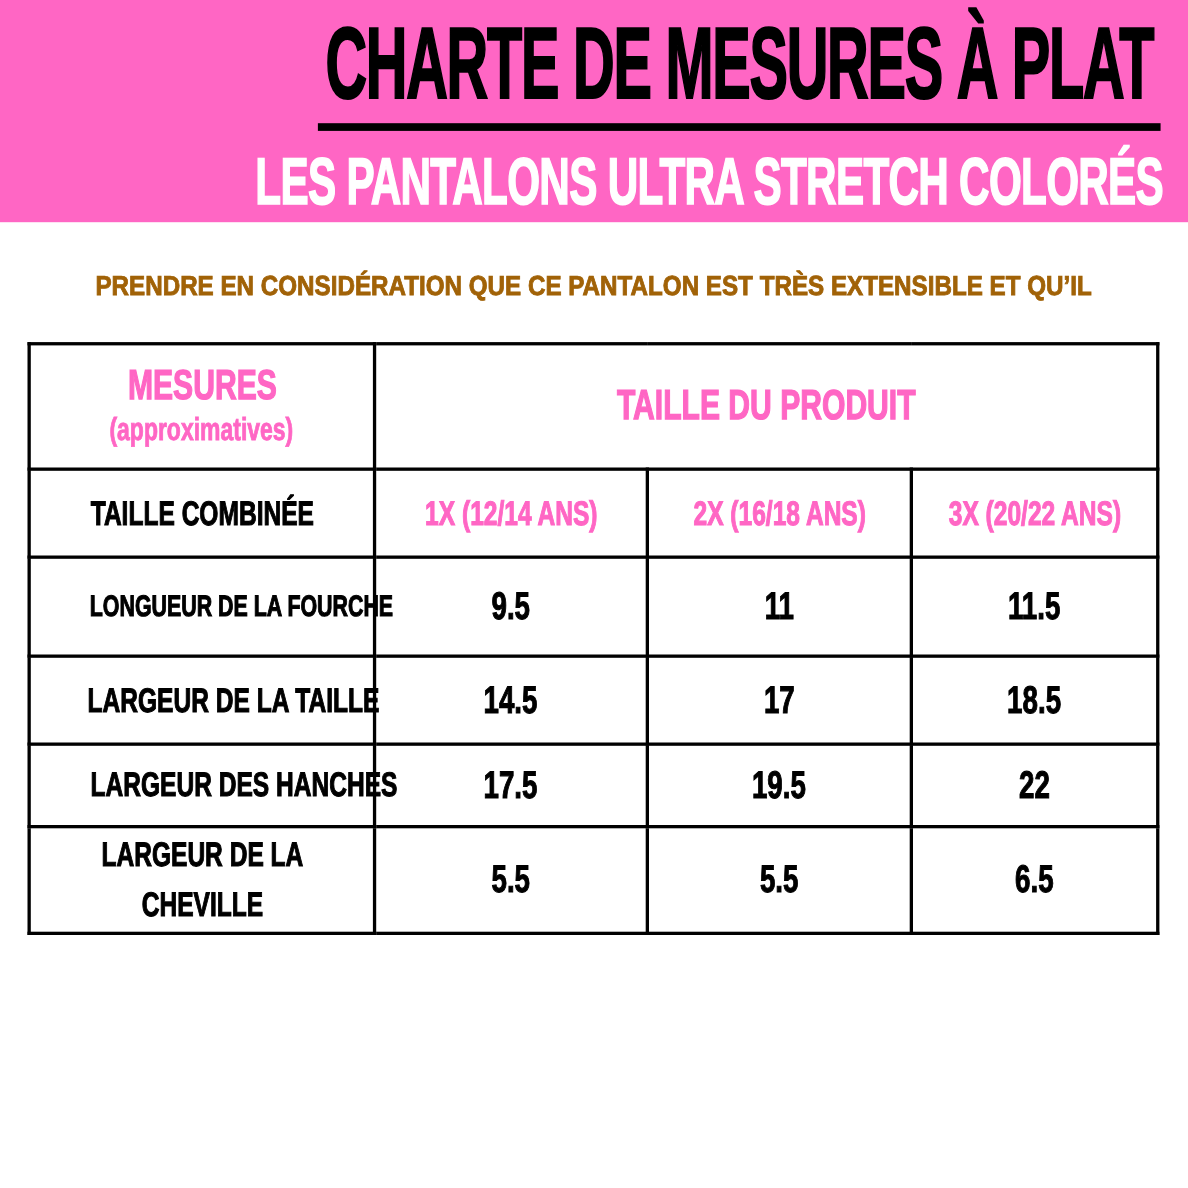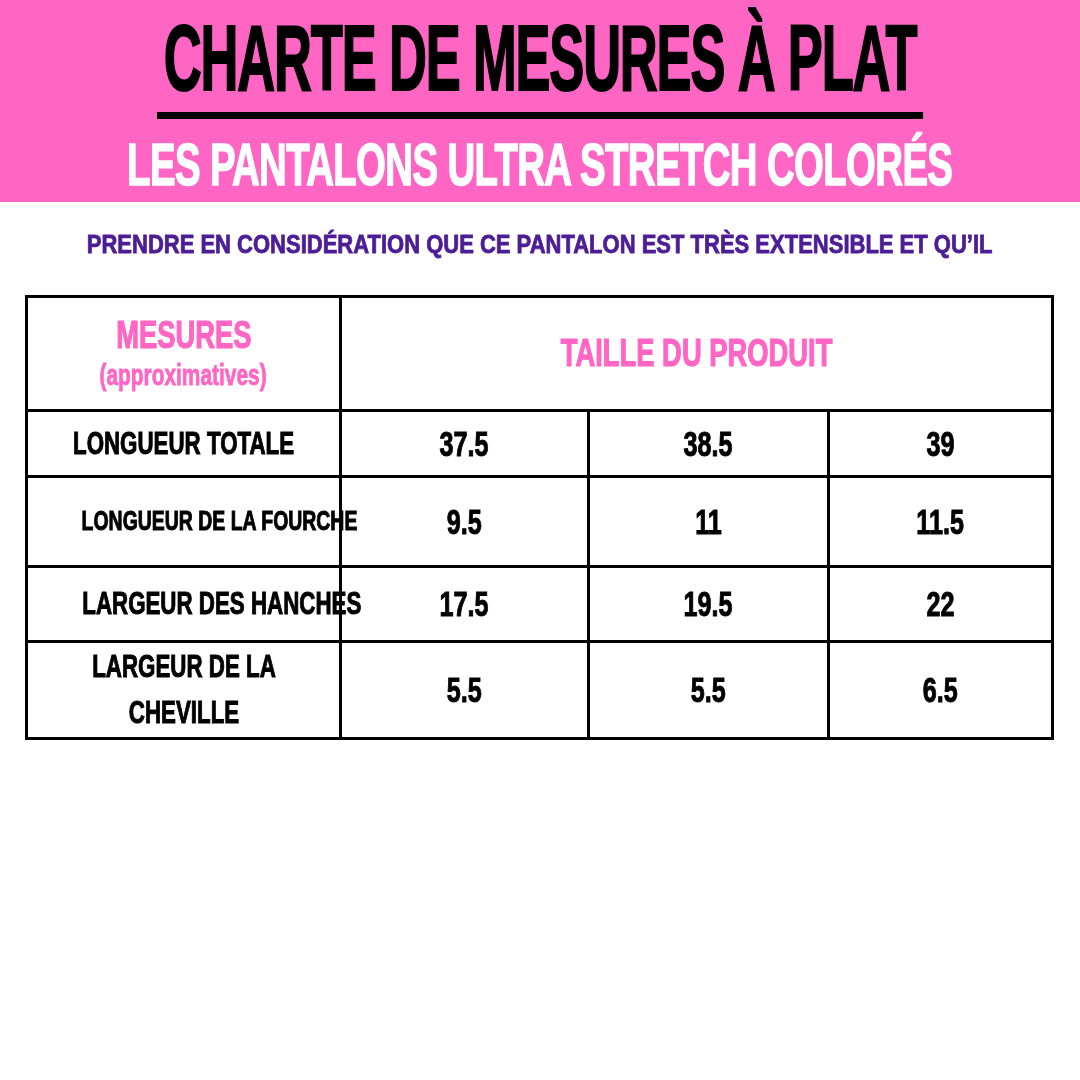--- a/index.html
+++ b/index.html
@@ -10,21 +10,21 @@
     font-family: "Liberation Sans", sans-serif;
     font-weight: bold;
     overflow: hidden;
   }
 
   
   .banner {
     width: 1080px; height: 202px;
     background: #ff66c4;
     display: flex; flex-direction: column;
-    align-items: center; justify-content: center;
+    align-items: flex-start; justify-content: center;
     padding-top: 4px;
   }
   .title {
     display: inline-block;
     font-size: 92px; line-height: 1;
     color: #000;
     letter-spacing: -2px;
     white-space: nowrap;
     transform: scaleX(0.57);
     -webkit-text-stroke: 2px #000;
@@ -37,23 +37,23 @@
     font-size: 60px; line-height: 1;
     color: #fff;
     letter-spacing: -1px;
     white-space: nowrap;
     transform: scaleX(0.64);
     -webkit-text-stroke: 1.5px #fff;
   }
 
   
   .note {
-    margin-top: 22px;
+    margin-top: 38px;
     text-align: center;
-    color: #4c1d95;
+    color: #a16207;
   }
   .note-line { line-height: 40px; }
   .note-text {
     display: inline-block;
     font-size: 25px;
     white-space: nowrap;
     transform: scaleX(0.88);
     -webkit-text-stroke: 0.8px currentColor;
   }
 
@@ -134,39 +134,53 @@
       </div>
       <div>
         <span class="ct pink hdr-sub">(approximatives)</span>
       </div>
     </td>
     <td colspan="3">
       <span class="ct pink hdr-big">TAILLE DU PRODUIT</span>
     </td>
   </tr>
 
+  <tr class="r2">
+    <td>
+      <span class="ct row-label">TAILLE COMBINÉE</span>
+    </td>
+    <td>
+      <span class="ct pink size-hdr">1X (12/14 ANS)</span>
+    </td>
+    <td>
+      <span class="ct pink size-hdr">2X (16/18 ANS)</span>
+    </td>
+    <td>
+      <span class="ct pink size-hdr">3X (20/22 ANS)</span>
+    </td>
+  </tr>
 
-  <tr class="r3">
-    <td>
-      <span class="ct row-label">LONGUEUR TOTALE</span>
-    </td>
-    <td><span class="ct val">37.5</span></td>
-    <td><span class="ct val">38.5</span></td>
-    <td><span class="ct val">39</span></td>
-  </tr>
 
   <tr class="r4">
     <td>
       <span class="ct row-label row-label-sm">LONGUEUR DE LA FOURCHE</span>
     </td>
     <td><span class="ct val">9.5</span></td>
     <td><span class="ct val">11</span></td>
     <td><span class="ct val">11.5</span></td>
   </tr>
 
+  <tr class="r5">
+    <td>
+      <span class="ct row-label">LARGEUR DE LA TAILLE</span>
+    </td>
+    <td><span class="ct val">14.5</span></td>
+    <td><span class="ct val">17</span></td>
+    <td><span class="ct val">18.5</span></td>
+  </tr>
 
   <tr class="r6">
     <td>
       <span class="ct row-label">LARGEUR DES HANCHES</span>
     </td>
     <td><span class="ct val">17.5</span></td>
     <td><span class="ct val">19.5</span></td>
     <td><span class="ct val">22</span></td>
   </tr>
 

